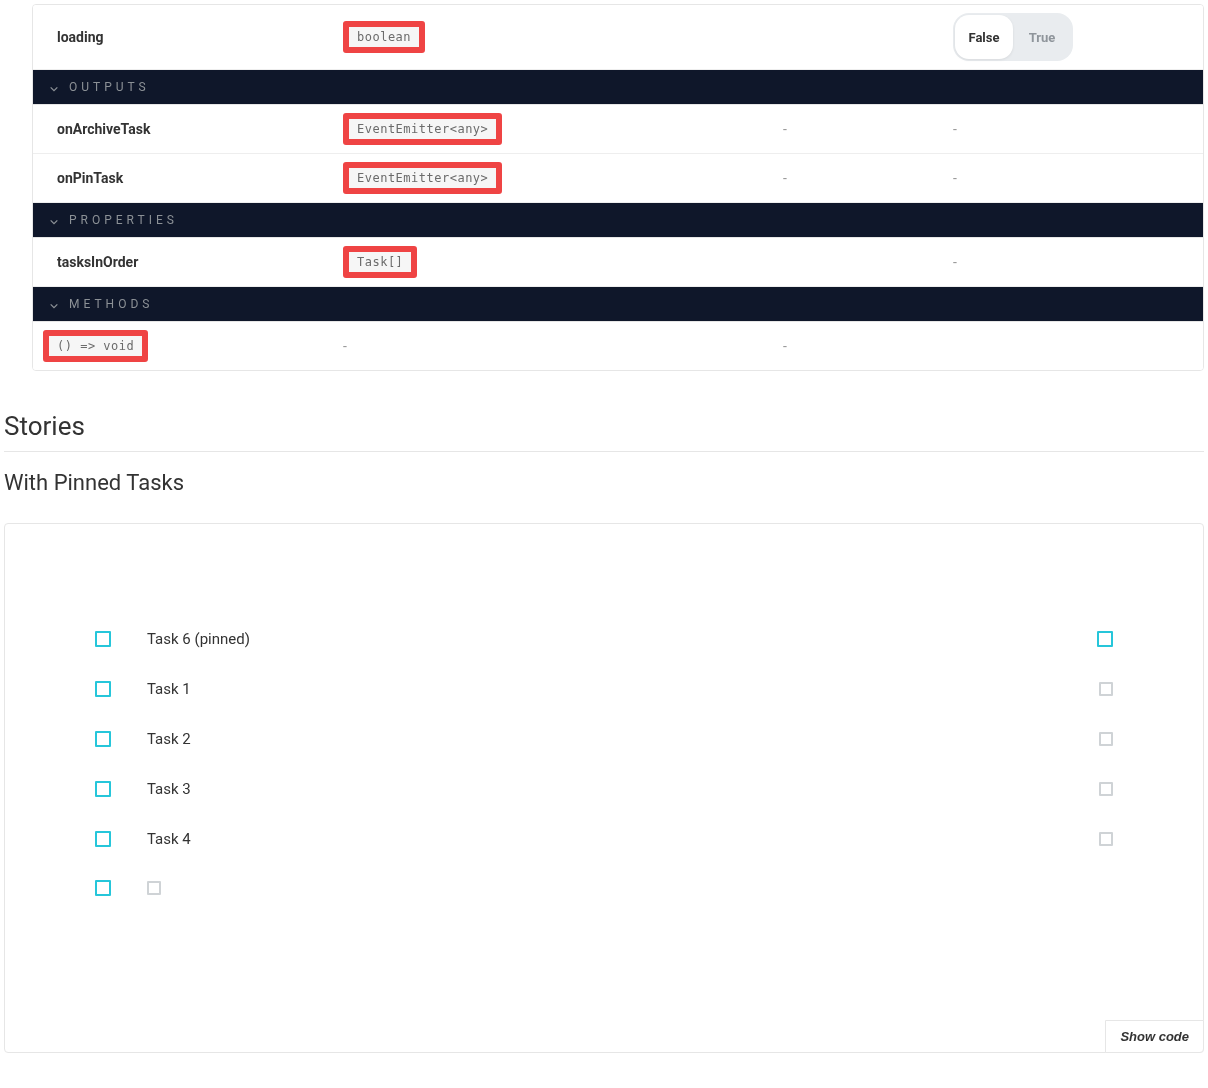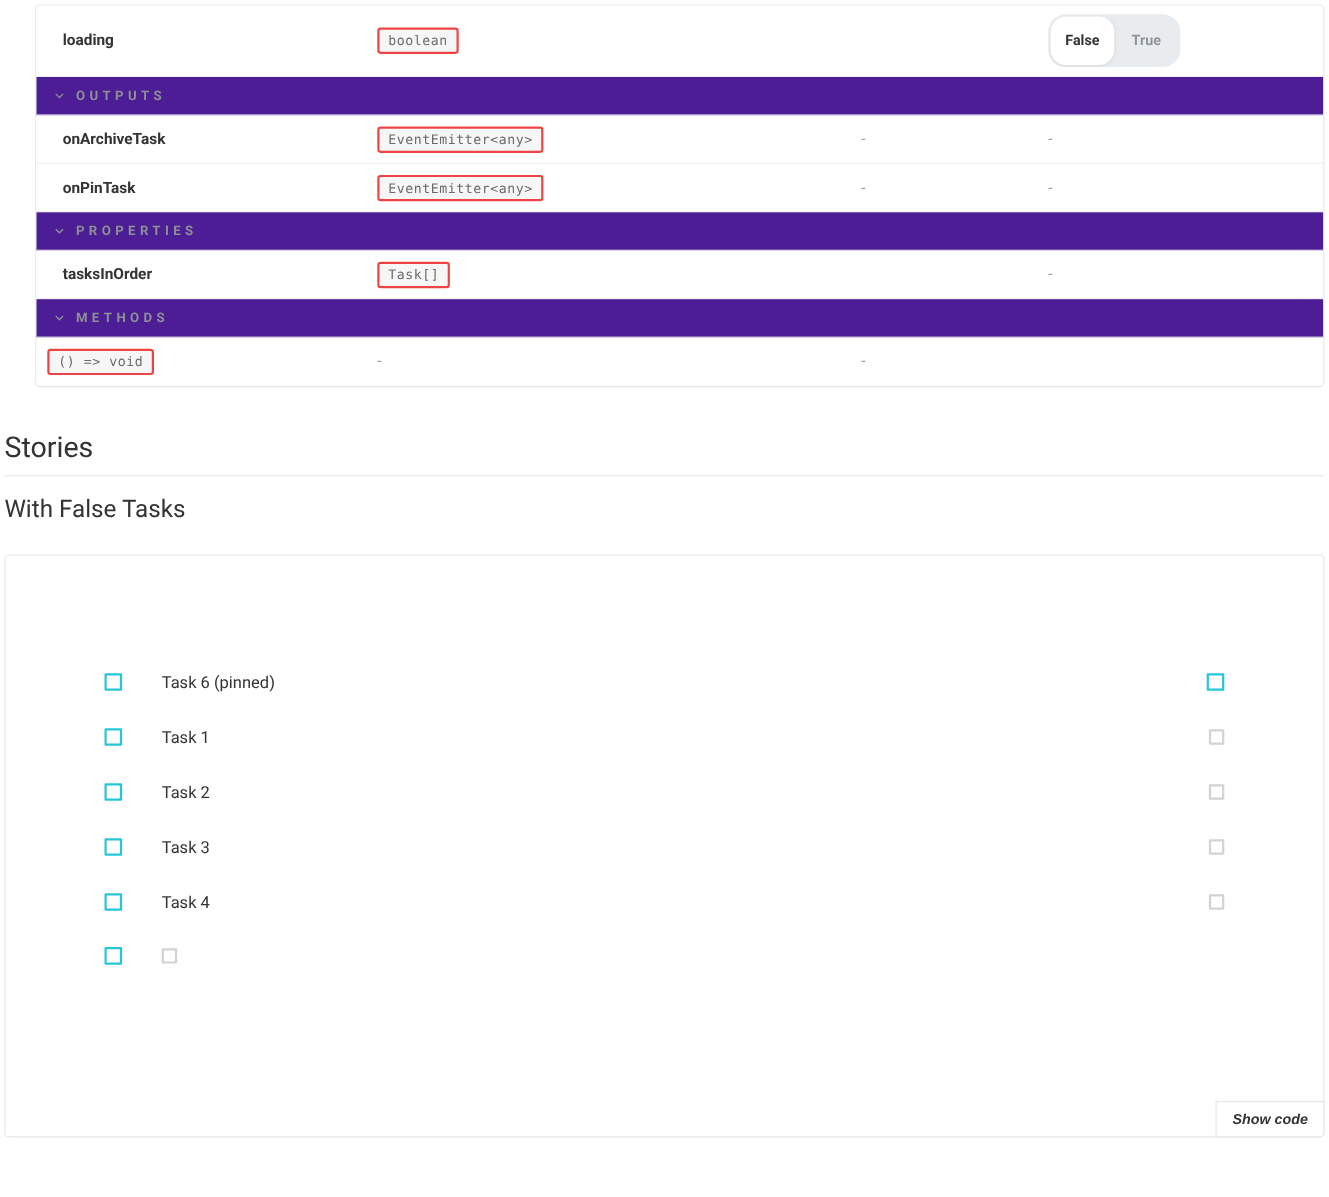--- a/index.html
+++ b/index.html
@@ -32,42 +32,42 @@
       font-size: 14px;
       color: #333;
       padding-left: 24px !important;
     }
     .arg-type code, .arg-type {
       font-family: ui-monospace, "SFMono-Regular", Menlo, Consolas, monospace;
     }
     .type-badge {
       display: inline-block;
       background: #f6f6f6;
-      border: 2px solid #ef4444;
+      border: 6px solid #ef4444;
       border-radius: 3px;
       padding: 3px 8px;
       font-size: 12px;
       color: #6b6b6b;
       letter-spacing: 0.5px;
     }
     .arg-default, .arg-default-dash {
       color: #999;
       font-size: 14px;
     }
     .arg-control { text-align: left; }
     .arg-control-dash { color: #999; font-size: 14px; }
     .section-header {
       display: flex;
-      align-items: center;
+      align-items: flex-end;
       gap: 10px;
-      background: #4c1d95;
+      background: #0f172a;
       border-bottom: 1px solid #e6e6e6;
       padding: 10px 16px;
       font-size: 12px;
-      font-weight: 700;
+      font-weight: 400;
       color: #8c9196;
       letter-spacing: 4px;
       text-transform: uppercase;
     }
     .chevron {
       width: 10px; height: 10px;
       display: inline-block;
     }
     .chevron svg { display: block; }
     .toggle-switch {
@@ -223,21 +223,21 @@
       <div class="args-row">
         <div class="arg-type"><span class="type-badge">() =&gt; void</span></div>
         <div class="arg-default arg-default-dash">-</div>
         <div class="arg-control arg-control-dash">-</div>
       </div>
     </div>
 
 </div>
 
 <h2 class="stories-heading">Stories</h2>
-<h3 class="story-title">With False Tasks</h3>
+<h3 class="story-title">With Pinned Tasks</h3>
 
 <div class="story-canvas">
   <div id="tasks-mount">
       <div class="task-item">
         <span class="task-checkbox"></span>
         <span class="task-title">Task 6 (pinned)</span>
         <span class="task-pin pinned"></span>
       </div>
       <div class="task-item">
         <span class="task-checkbox"></span>

